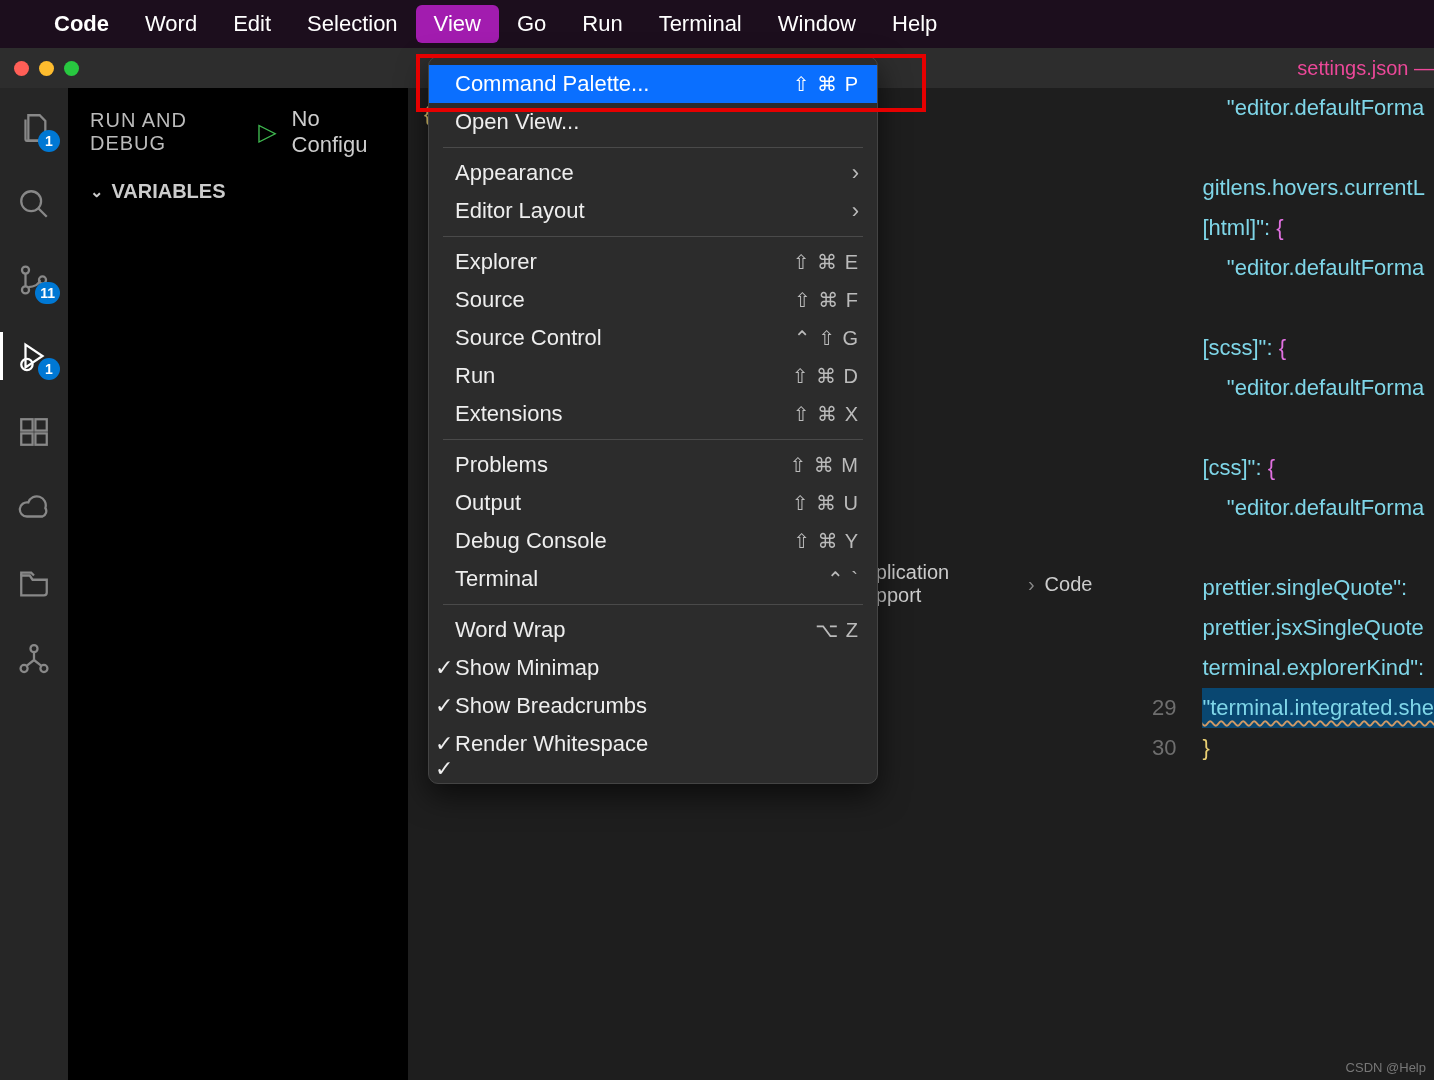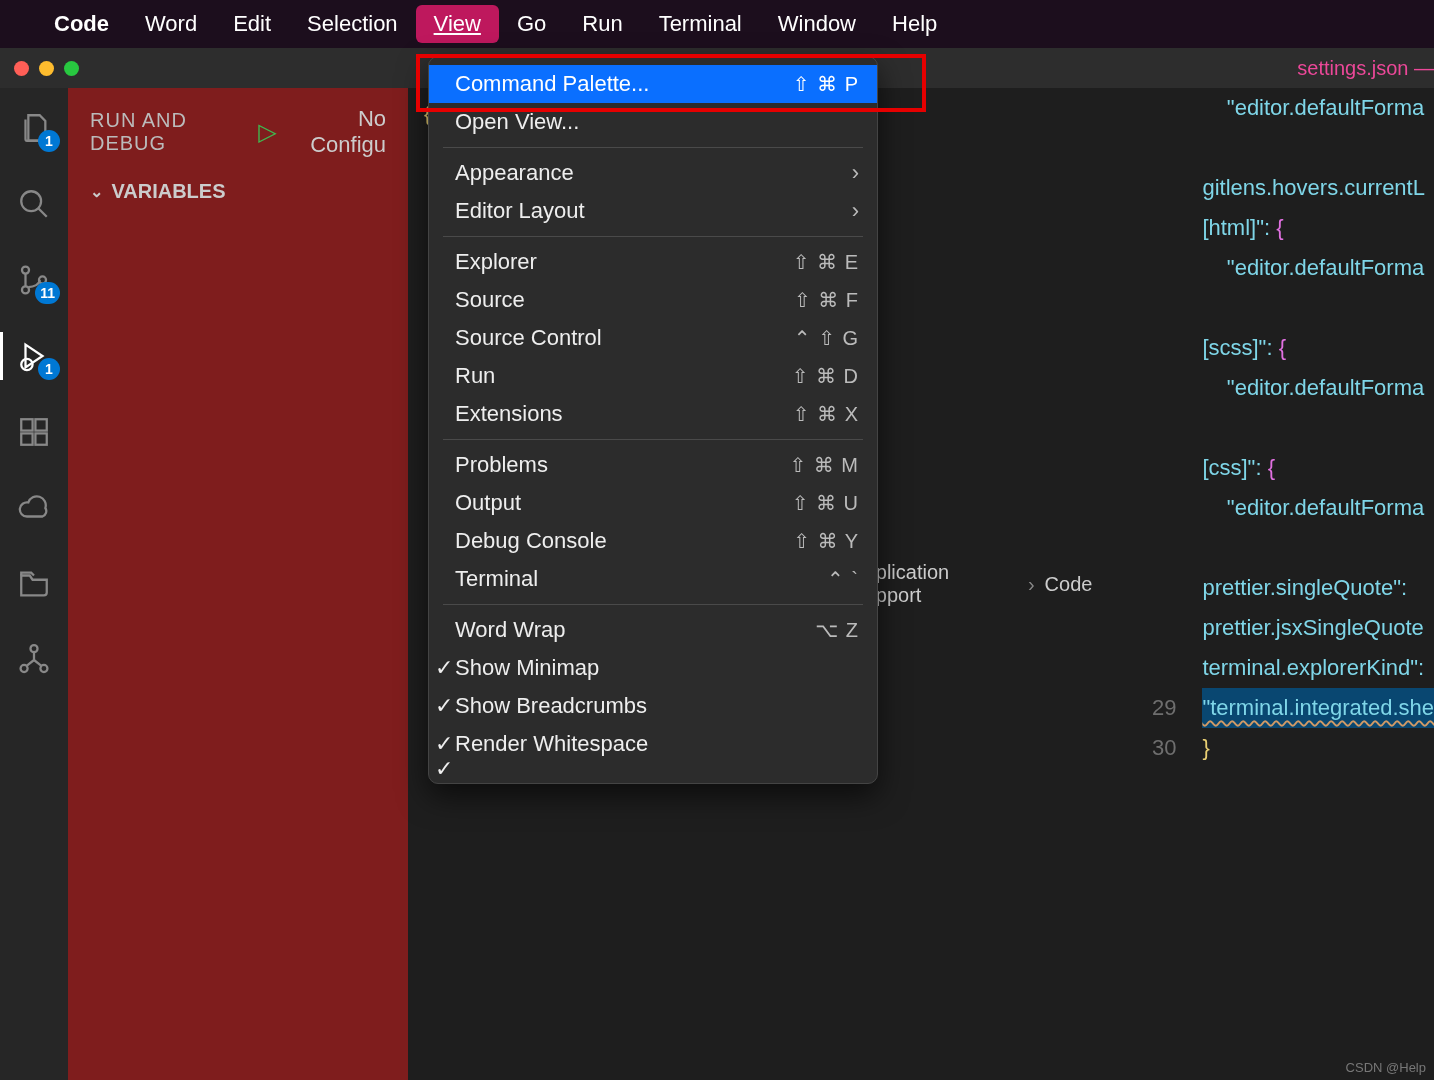--- a/index.html
+++ b/index.html
@@ -2,40 +2,40 @@
 <html><head>
 <meta charset="utf-8">
 <style>
 * { margin:0; padding:0; box-sizing:border-box; font-family:-apple-system,BlinkMacSystemFont,"Segoe UI",sans-serif; }
 body { width:1434px; height:1080px; background:#1e1e1e; color:#ccc; overflow:hidden; position:relative; }
 
 .menubar { height:48px; background:#1c0e1d; display:flex; align-items:center; padding:0 18px; gap:0; color:#fff; font-size:22px; }
 .menubar .apple { font-size:26px; margin-right:18px; }
 .menubar .item { padding:6px 18px; border-radius:6px; }
 .menubar .item.bold { font-weight:700; }
-.menubar .item.active { background:#be185d;text-decoration:underline; }
+.menubar .item.active { background:#a21caf; }
 
 .titlebar { height:40px; background:#2d2d2d; display:flex; align-items:center; padding-left:14px; color:#bbb; font-size:20px; position:relative; }
 .traffic { display:flex; gap:10px; }
 .traffic-dot { width:15px; height:15px; border-radius:50%; }
 .traffic-dot.red{background:#ff5f57;} .traffic-dot.yellow{background:#febc2e;} .traffic-dot.green{background:#28c840;}
 .titlebar .title-right { margin-left:auto; padding-right:0; color:#ec4899; }
 
 .main { display:flex; height:calc(100% - 88px); background:#1e1e1e; }
 
 .activitybar { width:68px; background:#262626; display:flex; flex-direction:column; align-items:center; padding-top:20px; gap:36px; }
 .activitybar .ab-item { position:relative; width:40px; height:40px; display:flex; align-items:center; justify-content:center; color:#888; }
 .activitybar .ab-item.active { color:#fff; }
 .activitybar .ab-item.active::before { content:""; position:absolute; left:-14px; top:-4px; width:3px; height:48px; background:#fff; }
 .badge { position:absolute; bottom:-4px; right:-6px; background:#0078d4; color:#fff; font-size:14px; border-radius:12px; min-width:22px; height:22px; display:flex; align-items:center; justify-content:center; padding:0 5px; font-weight:600; }
 
-.sidebar { width:340px; background:#7f1d1d; padding:18px 22px; color:#bbb; }
+.sidebar { width:340px; background:#000000; padding:18px 22px; color:#bbb; }
 .sidebar-header { display:flex; align-items:center; gap:14px; margin-bottom:22px; font-size:20px; letter-spacing:1px; }
 .sidebar-header .runicon { color:#3fb950; font-size:24px; }
-.sidebar-header .noconfig { color:#ccc; font-size:22px; letter-spacing:0;text-align:right; }
+.sidebar-header .noconfig { color:#ccc; font-size:22px; letter-spacing:0; }
 .section-label { display:flex; align-items:center; gap:8px; font-weight:700; font-size:20px; color:#ccc; }
 .section-label .chev { font-size:16px; }
 
 .editor { flex:1; background:#1e1e1e; display:flex; flex-direction:row; overflow:hidden; position:relative; }
 .tabs { height:52px; display:flex; align-items:stretch; background:#2a2a2a; font-size:20px; }
 .tab { display:flex; align-items:center; gap:10px; padding:0 16px; background:#1e1e1e; color:#ddd; border-right:1px solid #1e1e1e;}
 .tab .braces { color:#e9cf73; }
 .tab .mod { color:#e9cf73; }
 .tab .close { color:#bbb; margin-left:6px; font-size:18px;}
 .tab2 { display:flex; align-items:center; gap:10px; padding:0 16px; background:#2a2a2a; color:#ccc; }

